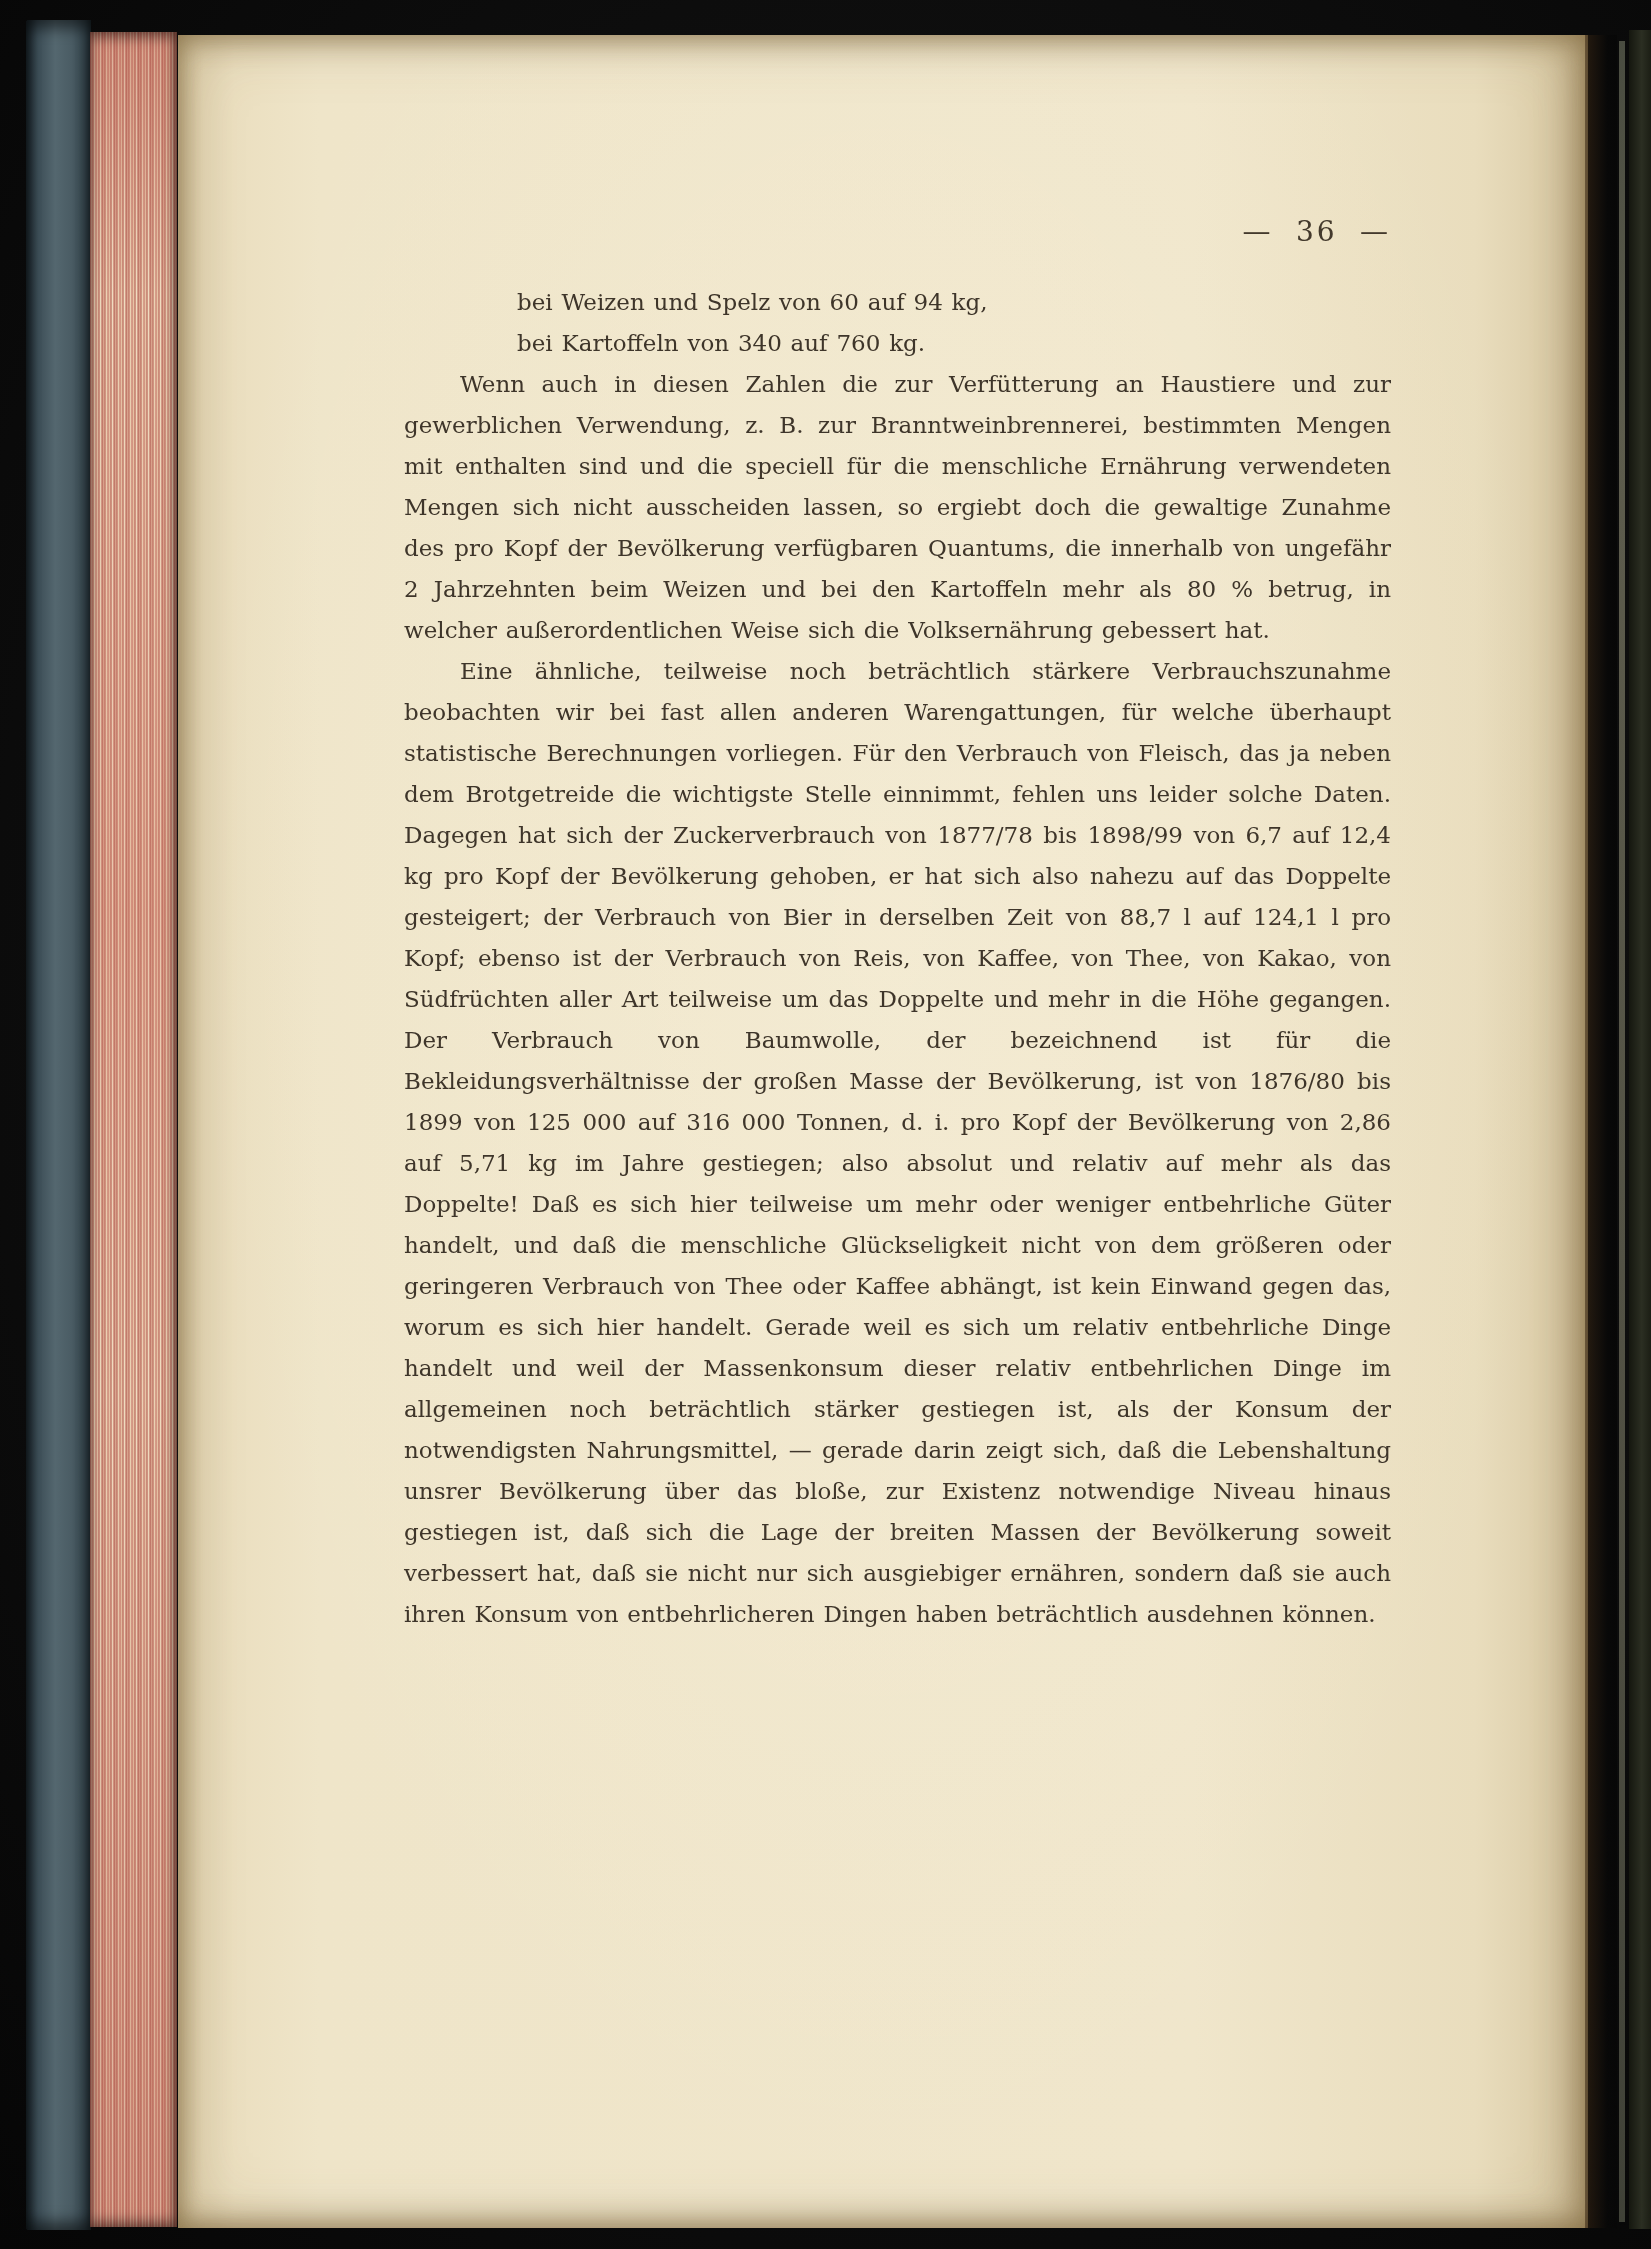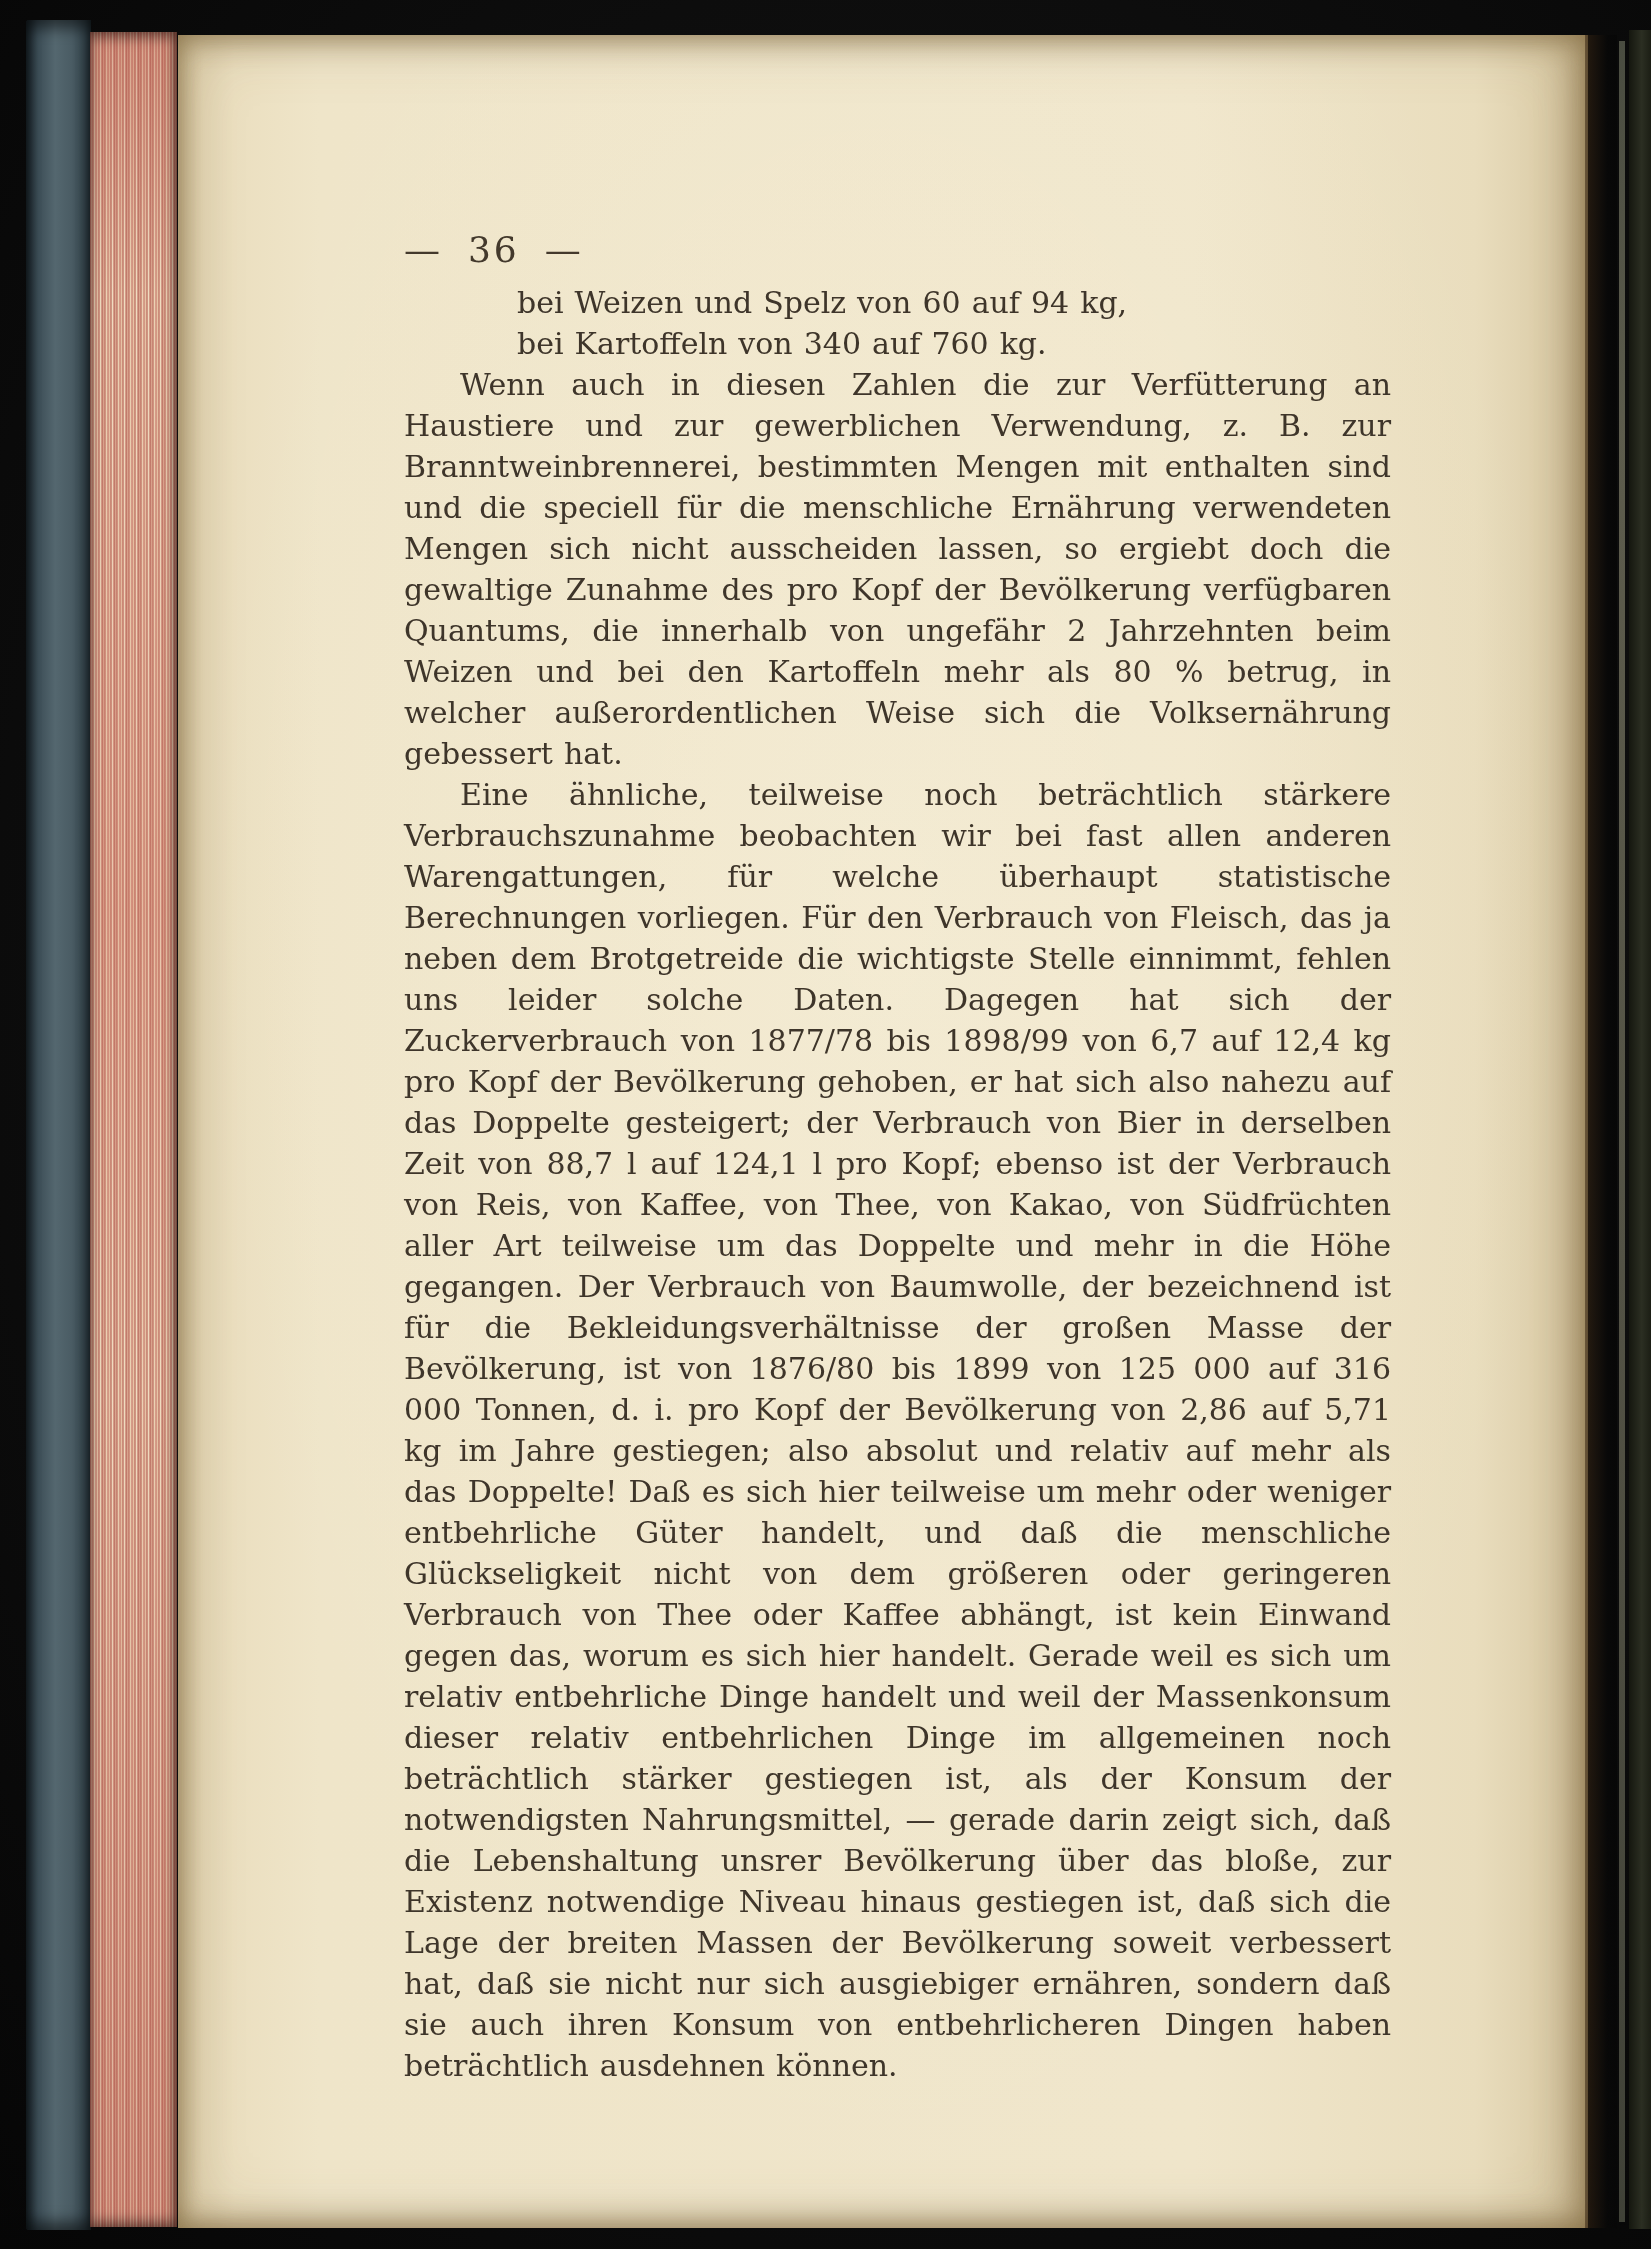--- a/index.html
+++ b/index.html
@@ -84,36 +84,36 @@
       inset 0 0 68px rgba(120,95,50,.22),
       inset -16.6px 0 35px rgba(105,80,42,.38),
       inset 7.5px 0 18px rgba(120,95,50,.20),
       inset 0 10.5px 22.6px rgba(120,95,50,.22),
       inset 0 -10.5px 22.6px rgba(120,95,50,.25);
   }
 
   .page-number {
     position: absolute;
     left: 226px;
-    top: 194px;
+    top: 180px;
     width: 987px;
-    text-align: left;
-    font-size: 36px;
+    text-align: right;
+    font-size: 28px;
     letter-spacing: 3px;
     word-spacing: 10.5px;
     color: #43392c;
   }
 
   .text-block {
     position: absolute;
     left: 226px;
     top: 247px;
     width: 987px;
     color: #3e352a;
-    font-size: 30px;
+    font-size: 23px;
     line-height: 41px;
     word-spacing: 1.5px;
   }
 
   .intro-line {
     margin-left: 113px;
     white-space: nowrap;
   }
 
   .para {

